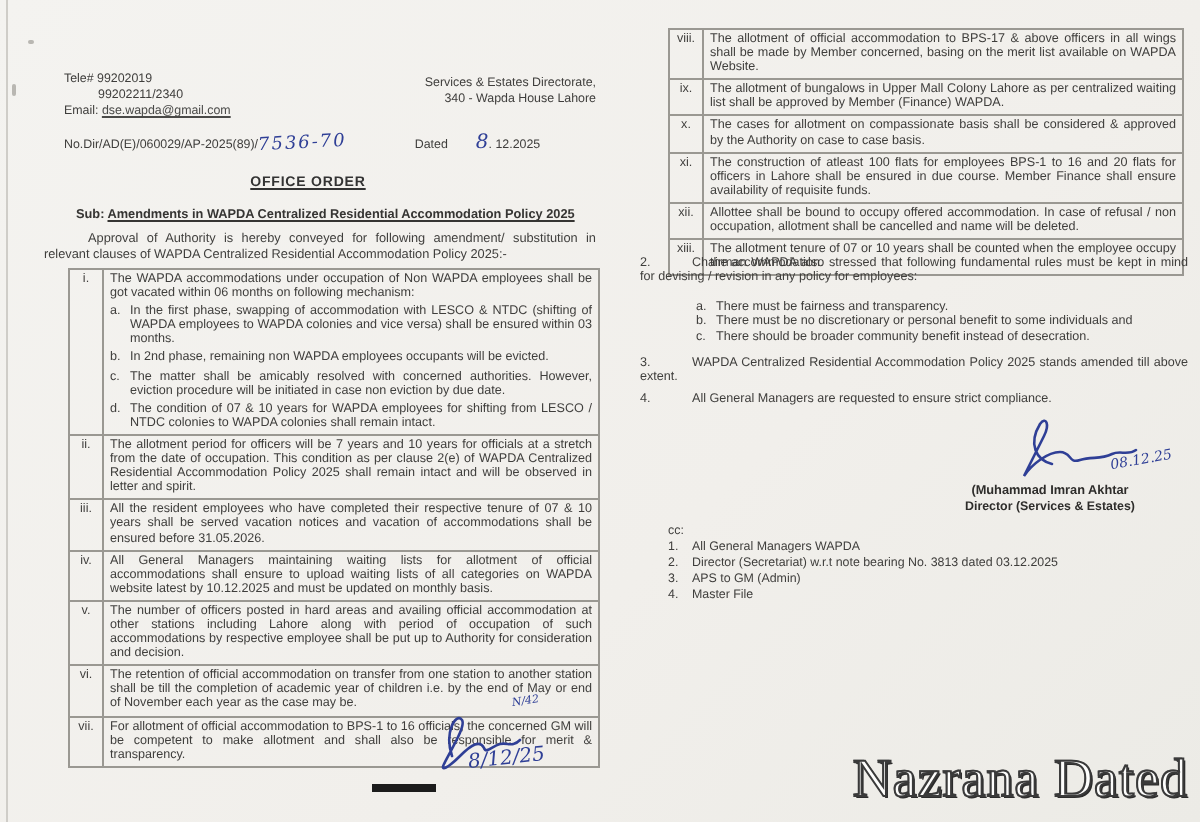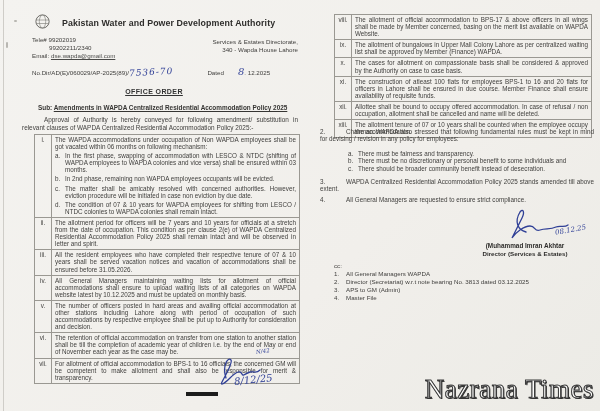--- a/index.html
+++ b/index.html
@@ -66,30 +66,20 @@
 </style>
 </head>
 <body>
 
 <div class="canvas">
   <div class="edge-line"></div>
   <div class="speck" style="left:6px;top:42px;width:2px;height:6px;"></div>
   <div class="speck" style="left:14px;top:20px;width:3px;height:2px;"></div>
 
   <div class="page-left">
-    <div class="hdr">
-      <div class="logo">
-        <svg width="15" height="15" viewBox="0 0 15 15">
-          <circle cx="7.5" cy="7.5" r="6.6" fill="none" stroke="#6b6a66" stroke-width="1"></circle>
-          <ellipse cx="7.5" cy="7.5" rx="3.2" ry="6.4" fill="none" stroke="#8a8984" stroke-width="0.7"></ellipse>
-          <path d="M1.5 6 H13.5 M2 9.5 H13" stroke="#8a8984" stroke-width="0.7" fill="none"></path>
-        </svg>
-      </div>
-      <div class="org-title">Pakistan Water and Power Development Authority</div>
-    </div>
 
     <div class="contact">
       <div><span>Tele#</span> <span>99202019</span></div>
       <div class="indent">99202211/2340</div>
       <div><span>Email:</span> <span class="email-link">dse.wapda@gmail.com</span></div>
       <div class="right">
         <div>Services &amp; Estates Directorate,</div>
         <div>340 -  Wapda House Lahore</div>
       </div>
     </div>
@@ -250,14 +240,14 @@
           <span class="ccnum">3.</span>
           <span>APS to GM (Admin)</span>
         </div>
       <div class="ccrow">
           <span class="ccnum">4.</span>
           <span>Master File</span>
         </div>
     </div>
   </div>
 
-  <div class="watermark">Nazrana Times</div>
+  <div class="watermark">Nazrana Dated</div>
 </div>
 
 </body></html>

